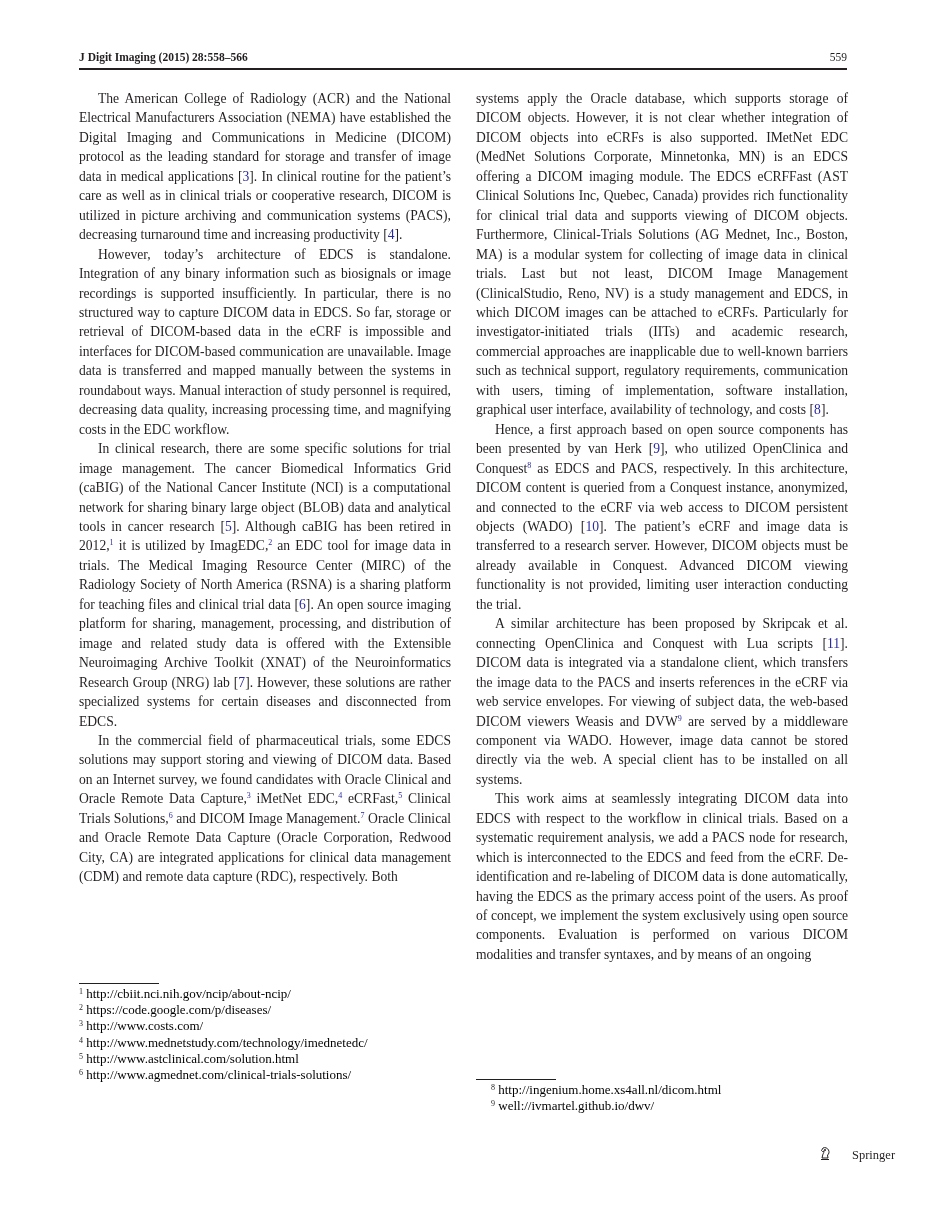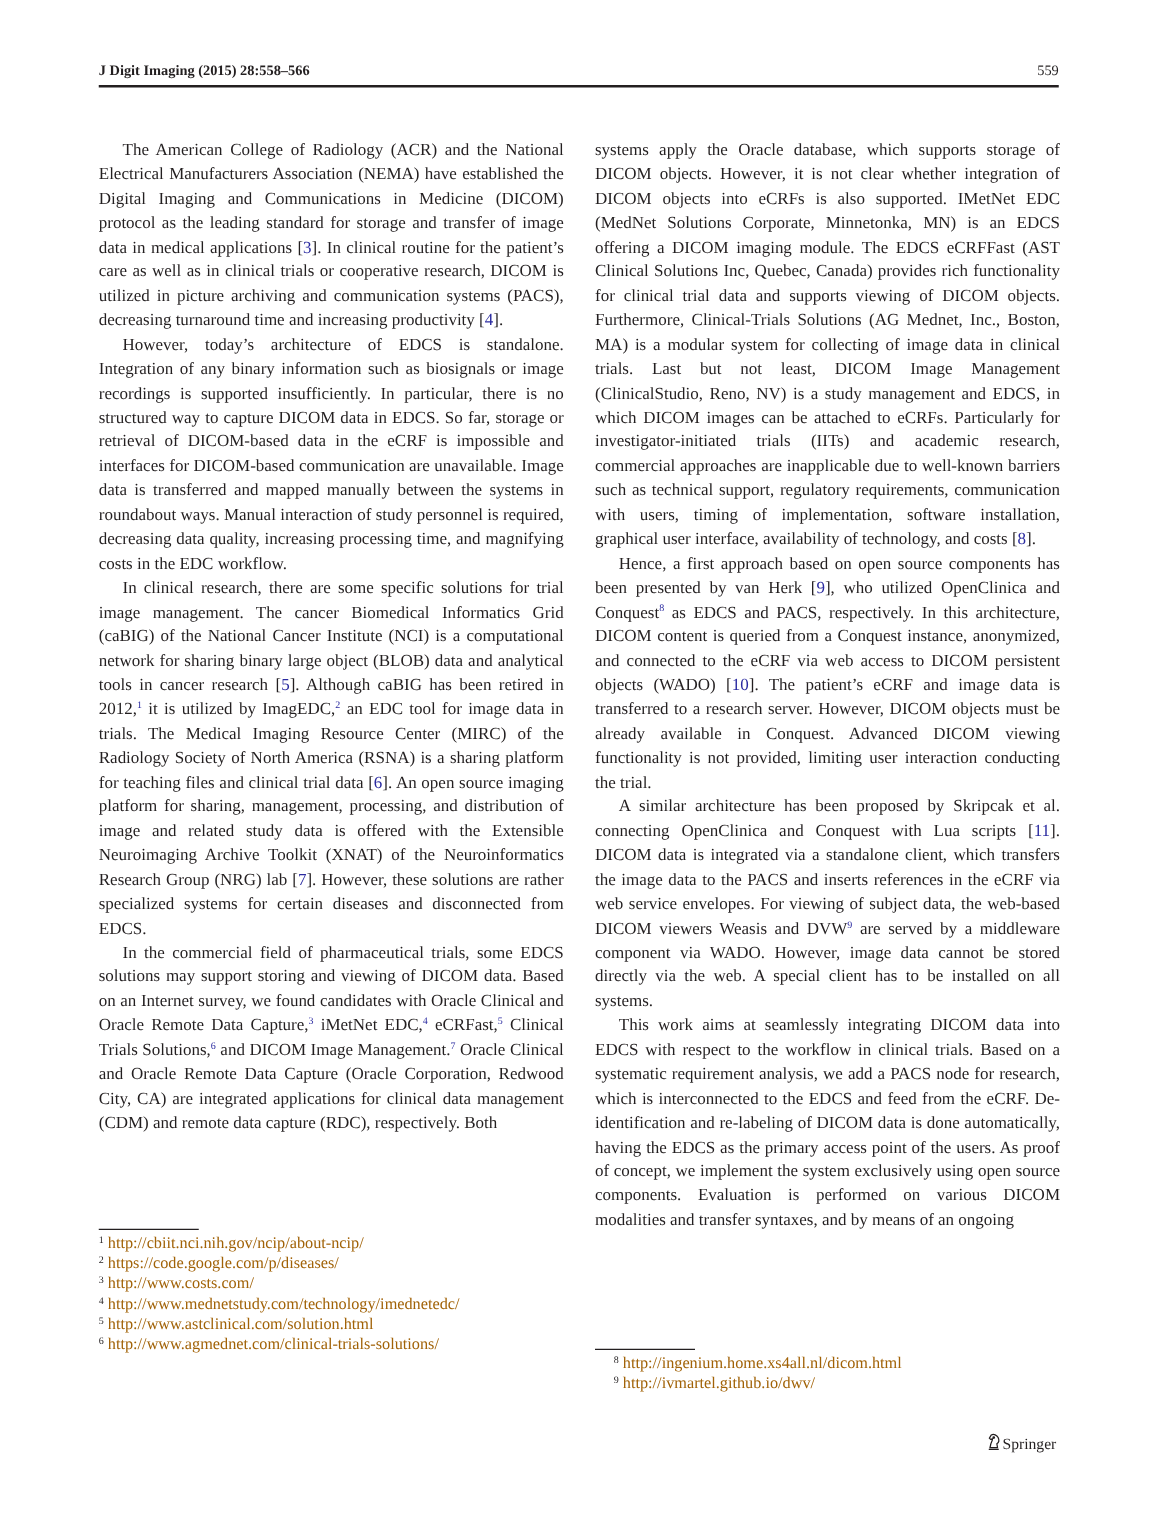--- a/index.html
+++ b/index.html
@@ -5,35 +5,35 @@
   html, body { margin: 0; padding: 0; background: #ffffff; }
   body { width: 925px; height: 1230px; position: relative; overflow: hidden;
          font-family: "Liberation Serif", serif; color: #231f20; }
   .header { position: absolute; left: 79px; top: 51px; width: 768px; height: 16px;
             font-size: 11.5px; }
   .header .journal { position: absolute; left: 0; top: 0; font-weight: bold; }
   .header .pageno { position: absolute; right: 0; top: 0; margin-left: 11px; }
   .header-rule { position: absolute; left: 79px; top: 68px; width: 768px; height: 0;
                  border-top: 2px solid #231f20; }
   .col { position: absolute; top: 89px; width: 372px; font-size: 13.6px; line-height: 19.45px;
-         text-align: justify; hyphens: none; margin-top: 21px; }
+         text-align: justify; hyphens: none; }
   .col.left { left: 79px; }
   .col.right { left: 476px; }
   .col p { margin: 0; text-indent: 19px; }
   .col p.noindent { text-indent: 0; }
   .ref { color: #2a2aa0; }
   sup { font-size: 8px; line-height: 0; vertical-align: 5px; }
   .fn-rule { position: absolute; width: 80px; border-top: 1px solid #231f20; height: 0; }
   .footnotes { position: absolute; font-size: 13px; line-height: 16.2px; width: 380px; }
   .footnotes .fn { margin: 0; }
   .footnotes .fn sup { color: #231f20; font-size: 8px; vertical-align: 4px; }
-  .footnotes .url { color: #a16207; }
+  .footnotes .url { color: #000000; }
   .footnotes .fn.wide .url { letter-spacing: 0.9px; }
-  .springer { position: absolute; left: 788px; top: 1146px; font-size: 12.5px;
-              display: flex; align-items: center; gap: 0; }
+  .springer { position: absolute; left: 818px; top: 1146px; font-size: 12.5px;
+              display: flex; align-items: center; gap: 20px; }
   .springer svg { width: 14px; height: 15px; }
 </style>
 </head>
 <body>
 
 <div class="header">
   <span class="journal">J Digit Imaging (2015) 28:558–566</span>
   <span class="pageno">559</span>
 </div>
 <div class="header-rule"></div>
@@ -58,21 +58,21 @@
   <div class="fn"><sup>2</sup> <a class="url">https://code.google.com/p/diseases/</a></div>
   <div class="fn"><sup>3</sup> <a class="url">http://www.costs.com/</a></div>
   <div class="fn"><sup>4</sup> <a class="url">http://www.mednetstudy.com/technology/imednetedc/</a></div>
   <div class="fn"><sup>5</sup> <a class="url">http://www.astclinical.com/solution.html</a></div>
   <div class="fn"><sup>6</sup> <a class="url">http://www.agmednet.com/clinical-trials-solutions/</a></div>
 </div>
 
 <div class="fn-rule" style="left:476px; top:1079px;"></div>
 <div class="footnotes" style="left:491px; top:1082px;">
   <div class="fn"><sup>8</sup> <a class="url">http://ingenium.home.xs4all.nl/dicom.html</a></div>
-  <div class="fn"><sup>9</sup> <a class="url">http://ivmartel.github.io/dwv/</a></div>
+  <div class="fn"><sup>9</sup> <a class="url">well://ivmartel.github.io/dwv/</a></div>
 </div>
 
 <div class="springer">
   <span>
     <svg viewBox="0 0 14 15" fill="none" stroke="#231f20" stroke-width="1">
       <path d="M3 13.5 L11 13.5 M4 12 L10 12 L9.5 9 C11 8 11.5 6 10.5 4 C9.5 2 7 1 5 2 L3.5 4.5 L4.5 5.5 L6 5 C6 7 4.5 8.5 4.5 10 Z"></path>
       <circle cx="7" cy="4" r="0.6" fill="#231f20"></circle>
     </svg>
   </span>
   <span>Springer</span>

